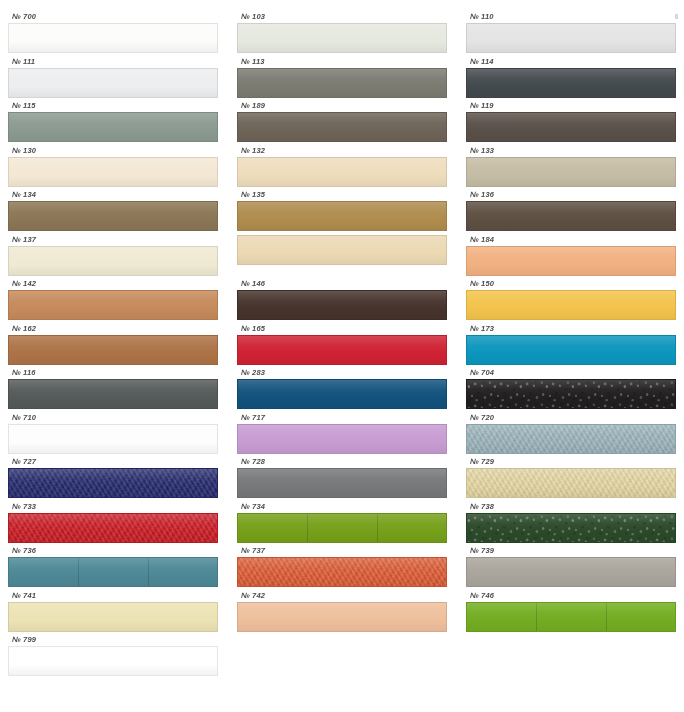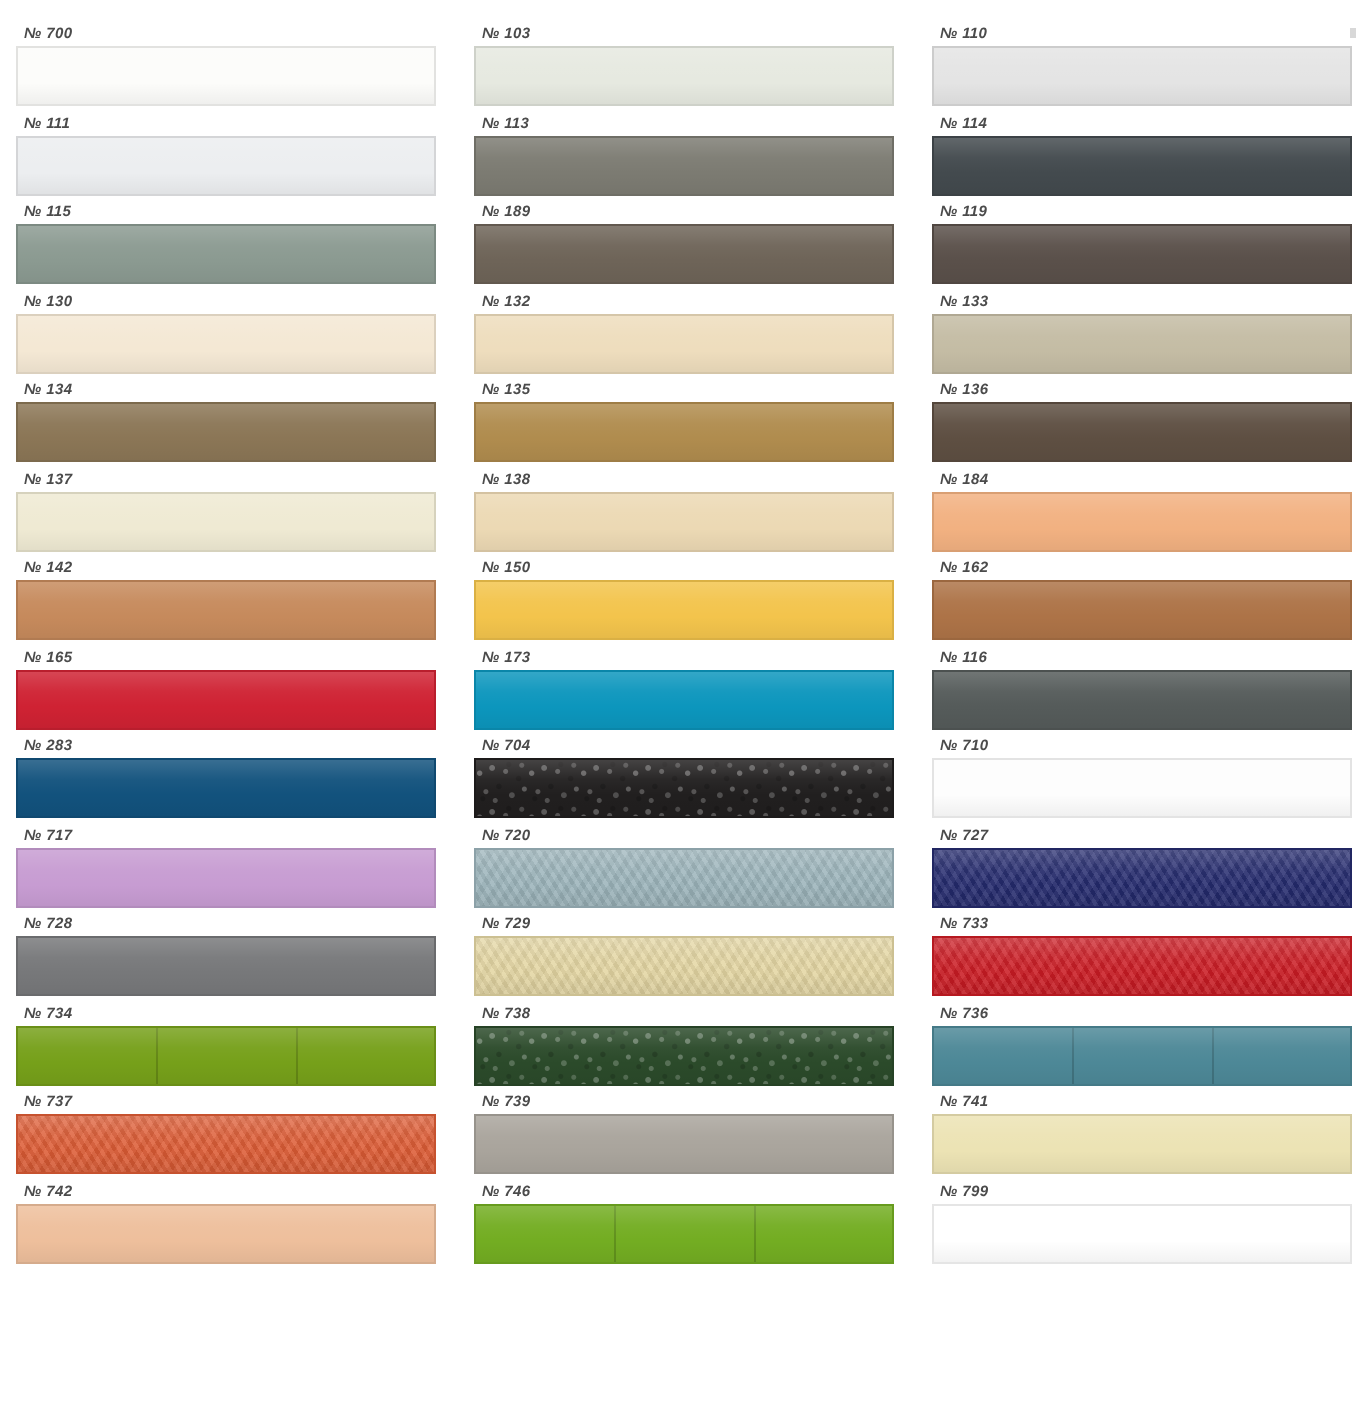--- a/index.html
+++ b/index.html
@@ -194,30 +194,33 @@
       </div>
       <div class="swatch-cell">
         <div class="swatch-label">№ 136</div>
         <div class="swatch-chip" style="background-color: rgb(94, 79, 66);"></div>
       </div>
       <div class="swatch-cell">
         <div class="swatch-label">№ 137</div>
         <div class="swatch-chip" style="background-color: rgb(239, 234, 211);"></div>
       </div>
       <div class="swatch-cell">
-        <div class="swatch-label">№ 138</div>
         <div class="swatch-chip" style="background-color: rgb(236, 217, 180);"></div>
       </div>
       <div class="swatch-cell">
         <div class="swatch-label">№ 184</div>
         <div class="swatch-chip" style="background-color: rgb(242, 177, 129);"></div>
       </div>
       <div class="swatch-cell">
         <div class="swatch-label">№ 142</div>
         <div class="swatch-chip" style="background-color: rgb(198, 138, 92);"></div>
+      </div>
+      <div class="swatch-cell">
+        <div class="swatch-label">№ 146</div>
+        <div class="swatch-chip" style="background-color: rgb(70, 51, 44);"></div>
       </div>
       <div class="swatch-cell">
         <div class="swatch-label">№ 150</div>
         <div class="swatch-chip" style="background-color: rgb(243, 196, 76);"></div>
       </div>
       <div class="swatch-cell">
         <div class="swatch-label">№ 162</div>
         <div class="swatch-chip" style="background-color: rgb(173, 115, 71);"></div>
       </div>
       <div class="swatch-cell">

